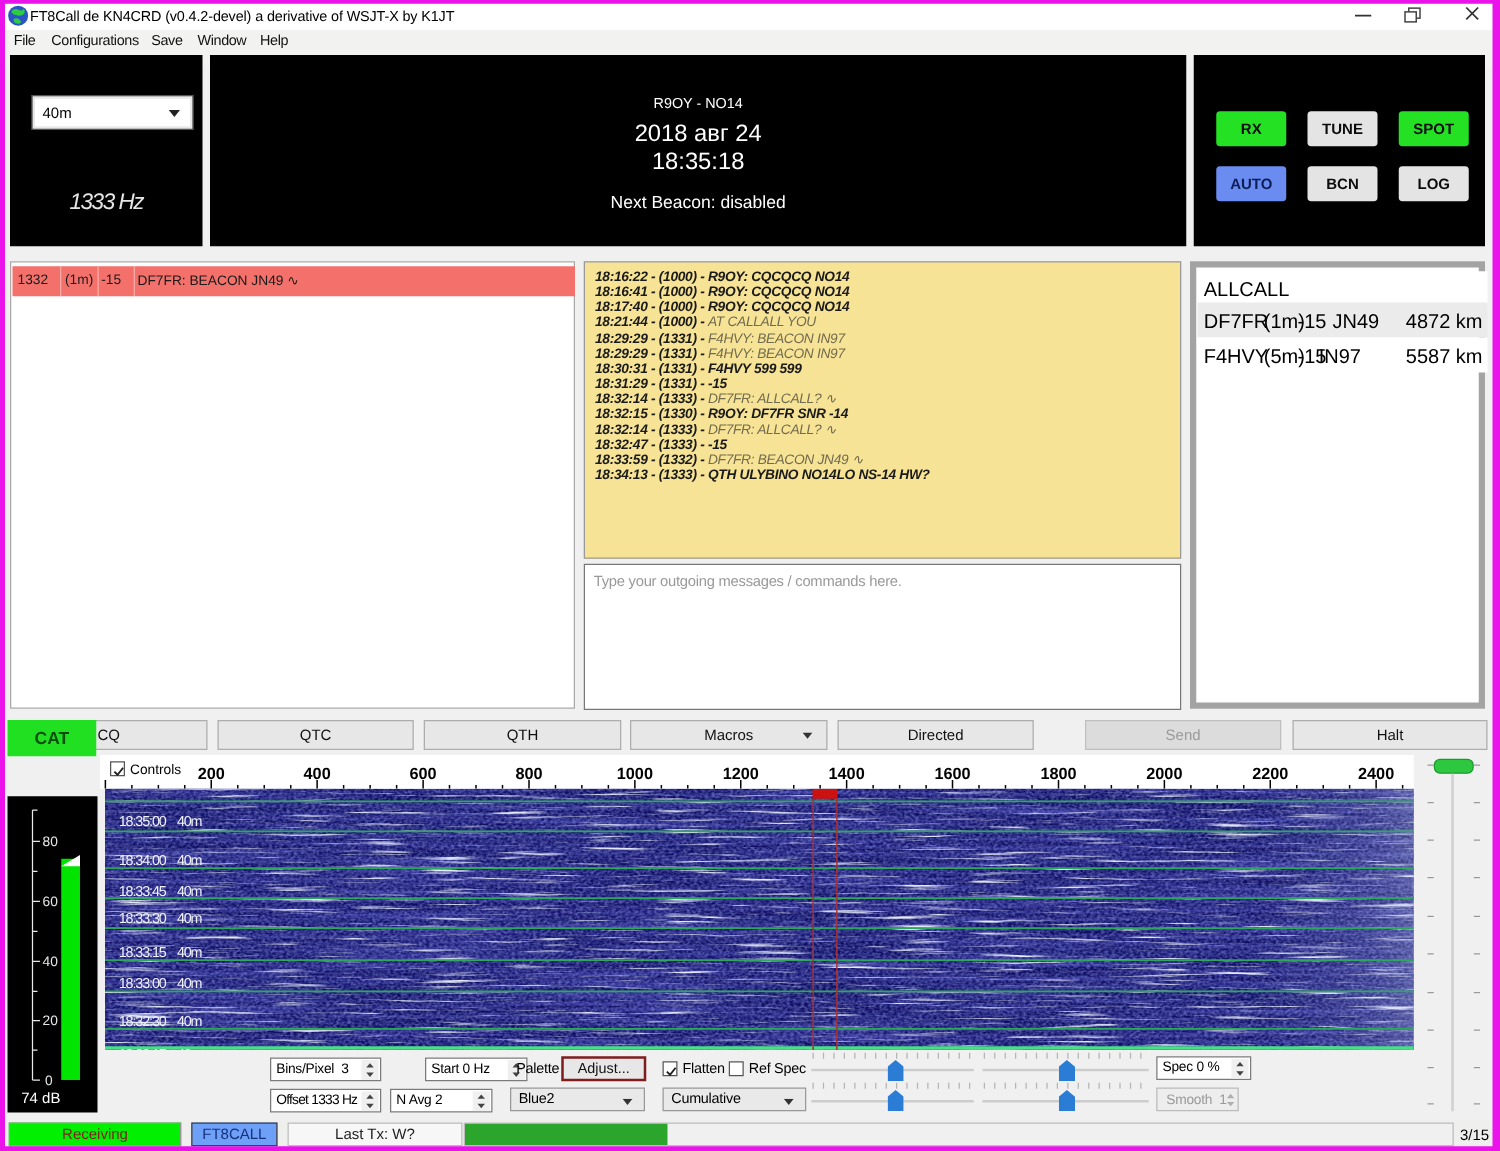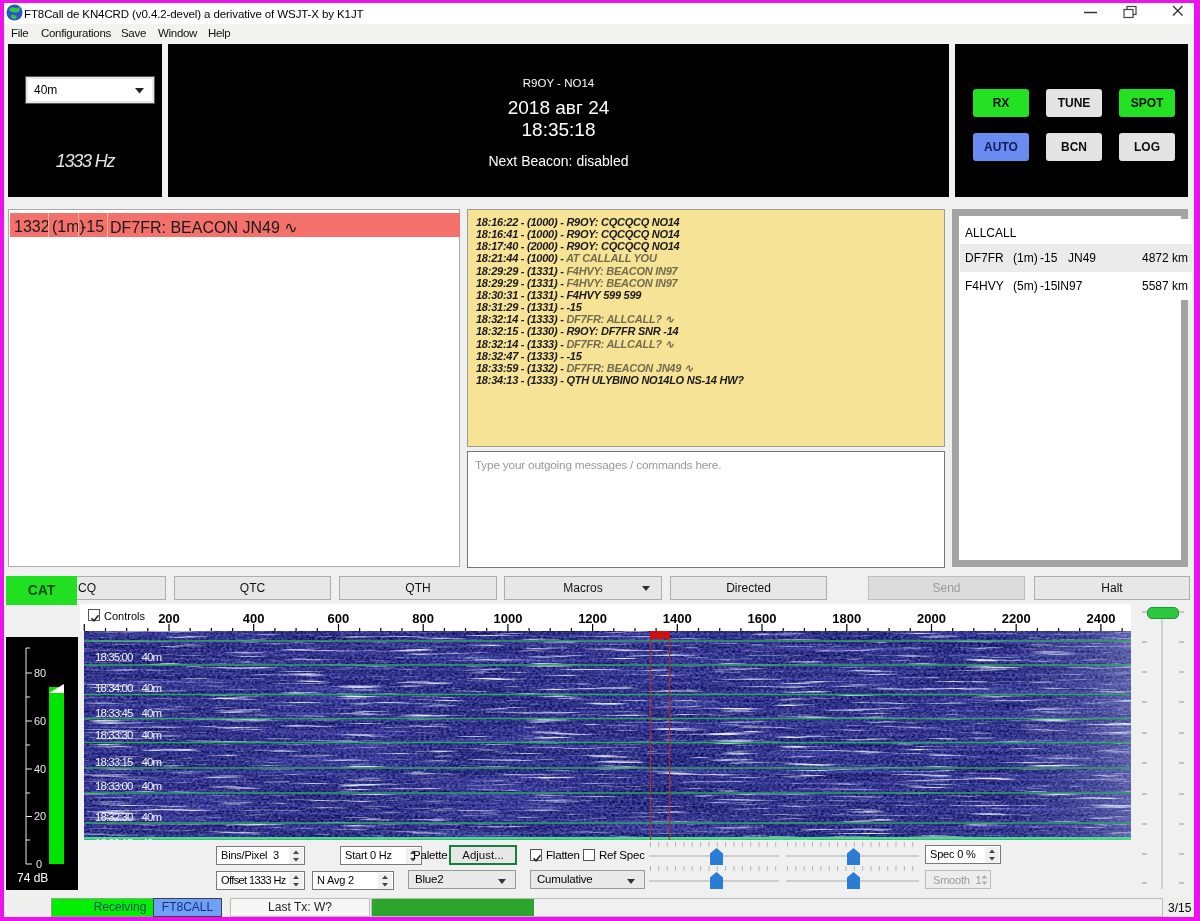--- a/index.html
+++ b/index.html
@@ -25,32 +25,32 @@
 #freq-big { position:absolute; left:0; top:69px; width:100%; text-align:center; font-size:28px; color:#fff; letter-spacing:-2px; }
 #freq-offset { position:absolute; left:0; top:107px; width:100%; text-align:center; font-size:18px; letter-spacing:-1.2px; font-style:italic; color:#e6e6e6; }
 #p-center { left:168px; top:44px; width:781px; height:153px; color:#fff; text-align:center; }
 #p-right { left:955px; top:44px; width:233px; height:153px; }
 .rbtn { position:absolute; width:56px; height:28px; border-radius:3px; font-size:12px; font-weight:bold; text-align:center; line-height:28px; color:#0c0c0c; }
 .green { background:#24e124; }
 .gray { background:#e4e4e4; }
 .blue { background:#6a8cf0; color:#0d1d56; }
 
 #table-left { left:8px; top:209px; width:452px; height:358px; background:#fff; border:1px solid #a9a9a9; }
-#row-salmon { position:absolute; left:1px; top:3px; width:450px; height:24px; background:#f4716b; font-size:16px; color:#1a1a1a; }
+#row-salmon { position:absolute; left:1px; top:3px; width:450px; height:24px; background:#f4716b; font-size:11px; color:#1a1a1a; }
 #row-salmon .cell { position:absolute; top:5px; }
 #row-salmon .div { position:absolute; top:0; width:1px; height:24px; background:#f9aca7; }
 
 #messages { left:467px; top:209px; width:478px; height:238px; background:#f7e396; border:1px solid #999; font-size:11px; letter-spacing:-0.25px; font-style:italic; font-weight:bold; color:#1a1a1a; line-height:12.15px; padding:6px 0 0 8px; }
 #messages .t { color:#1a1a1a; }
-#messages .g { color:#726c4e; font-weight:bold; }
+#messages .g { color:#726c4e; font-weight:normal; }
 
 #inputbox { left:467px; top:451px; width:478px; height:117px; background:#fff; border:1px solid #777; }
 #inputbox span { position:absolute; left:7px; top:6px; color:#999; font-size:11.8px; letter-spacing:-0.2px; }
 
-#table-right { left:952px; top:209px; width:236px; height:358px; background:#fff; border:7px solid #a3a3a3; font-size:12px; color:#000; }
+#table-right { left:952px; top:209px; width:236px; height:358px; background:#fff; border:5px solid #a3a3a3; font-size:16px; color:#000; }
 .rt-row { position:absolute; left:1px; width:232px; height:28px; }
 .rt-row span { position:absolute; top:7px; }
 
 .drow { top:576px; height:24px; line-height:22px; }
 
 #cat { left:6px; top:576px; width:71px; height:29px; background:#21df21; color:#0b4d0b; font-weight:bold; font-size:14px; text-align:center; line-height:29px; }
 #meterpanel { left:6px; top:637px; width:72px; height:253px; background:#000; }
 
 #wf-scalebar { left:80px; top:604px; width:1051px; height:27px; background:#fff; }
 #wf { left:84px; top:631px; width:1047px; height:209px; }
@@ -132,21 +132,21 @@
       <div class="div" style="left:68px"></div>
       <span class="cell" style="left:71px">-15</span>
       <div class="div" style="left:97px"></div>
       <span class="cell" style="left:100px">DF7FR: BEACON JN49 ∿</span>
     </div>
   </div>
 
   <div class="abs" id="messages">
     <div><span class="t">18:16:22 - (1000) - R9OY: CQCQCQ NO14</span></div>
     <div><span class="t">18:16:41 - (1000) - R9OY: CQCQCQ NO14</span></div>
-    <div><span class="t">18:17:40 - (2000) - R9OY: CQCQCQ NO14</span></div>
+    <div><span class="t">18:17:40 - (1000) - R9OY: CQCQCQ NO14</span></div>
     <div><span class="t">18:21:44 - (1000) - </span><span class="g">AT CALLALL YOU</span></div>
     <div><span class="t">18:29:29 - (1331) - </span><span class="g">F4HVY: BEACON IN97</span></div>
     <div><span class="t">18:29:29 - (1331) - </span><span class="g">F4HVY: BEACON IN97</span></div>
     <div><span class="t">18:30:31 - (1331) - F4HVY 599 599</span></div>
     <div><span class="t">18:31:29 - (1331) - -15</span></div>
     <div><span class="t">18:32:14 - (1333) - </span><span class="g">DF7FR: ALLCALL? ∿</span></div>
     <div><span class="t">18:32:15 - (1330) - R9OY: DF7FR SNR -14</span></div>
     <div><span class="t">18:32:14 - (1333) - </span><span class="g">DF7FR: ALLCALL? ∿</span></div>
     <div><span class="t">18:32:47 - (1333) - -15</span></div>
     <div><span class="t">18:33:59 - (1332) - </span><span class="g">DF7FR: BEACON JN49 ∿</span></div>
@@ -459,21 +459,21 @@
     </div>
   <div class="spin" style="left:312px;top:846px;width:82px;margin-left:28px;">
       <span class="txt">Start 0 Hz</span>
       <svg style="position:absolute;right:1px;top:1px" width="14" height="16">
         <rect width="14" height="16" fill="#f0f0f0"></rect>
         <path d="M4 6 L7 2.5 L10 6 Z" fill="#444"></path>
         <path d="M4 10 L7 13.5 L10 10 Z" fill="#444"></path>
       </svg>
     </div>
   <span class="abs" style="left:413px;top:849px;font-size:11.5px;letter-spacing:-0.2px;">Palette</span>
-  <div class="btn" style="left:449px;top:845px;width:68px;height:20px;line-height:17px;font-size:11.5px;border:2px solid #15803d;">Adjust...</div>
+  <div class="btn" style="left:449px;top:845px;width:68px;height:20px;line-height:17px;font-size:11.5px;border:2px solid #7f1d1d;">Adjust...</div>
   <div class="cbx" style="left:530px;top:849px;"><svg width="12" height="12">
         <path d="M2.5 6.3 L5 8.8 L9.5 3.2" stroke="#222" stroke-width="1.5" fill="none"></path>
       </svg></div>
   <span class="abs" style="left:546px;top:849px;font-size:11.5px;letter-spacing:-0.2px;">Flatten</span>
   <div class="cbx" style="left:583px;top:849px;"></div>
   <span class="abs" style="left:599px;top:849px;font-size:11.5px;letter-spacing:-0.2px;">Ref Spec</span>
   <div class="slider-track" style="left:649px;top:855px;width:130px;"></div>
   <div class="slider-handle" style="left:710px;top:848px;"></div>
   <div class="slider-track" style="left:786px;top:855px;width:133px;"></div>
   <div class="slider-handle" style="left:847px;top:848px;"></div>
@@ -520,21 +520,21 @@
   <div class="slider-handle" style="left:847px;top:872px;"></div>
   <div class="combo" style="left:925px;top:870px;width:66px;background:#ededed;border-color:#bbb;color:#9a9a9a;">
       <span style="position:absolute;left:7px;top:3px;font-size:11px;">Smooth&nbsp; 1</span>
       <svg style="position:absolute;right:0px;top:2px" width="11" height="14">
         <path d="M2.5 5.5 L5.5 2 L8.5 5.5 Z" fill="#b0b0b0"></path>
         <path d="M2.5 8.5 L5.5 12 L8.5 8.5 Z" fill="#b0b0b0"></path>
       </svg>
     </div>
 
   <div class="abs" id="statusbar">
-    <div class="sb-box" style="left:3px;width:138px;background:#00f000;border:1px solid #999;color:#0c4a6e;line-height:17px;margin-left:44px;">Receiving</div>
+    <div class="sb-box" style="left:3px;width:138px;background:#00f000;border:1px solid #999;color:#7f1d1d;line-height:17px;">Receiving</div>
     <div class="sb-box" style="left:149px;width:69px;background:#6ea0f8;border:1px solid #404040;color:#16327a;line-height:17px;">FT8CALL</div>
     <div class="sb-box" style="left:226px;width:140px;background:#f7f7f7;border:1px solid #bbb;color:#222;line-height:17px;">Last Tx: W?</div>
     <div class="sb-box" style="left:367px;width:792px;background:#f0f0f0;border:1px solid #bcbcbc;">
       <div style="position:absolute;left:0;top:0;width:162px;height:17px;background:#2ca52c;"></div>
     </div>
     <span class="abs" style="left:1164px;top:5px;font-size:12px;">3/15</span>
   </div>
 </div>
 
 </body></html>

